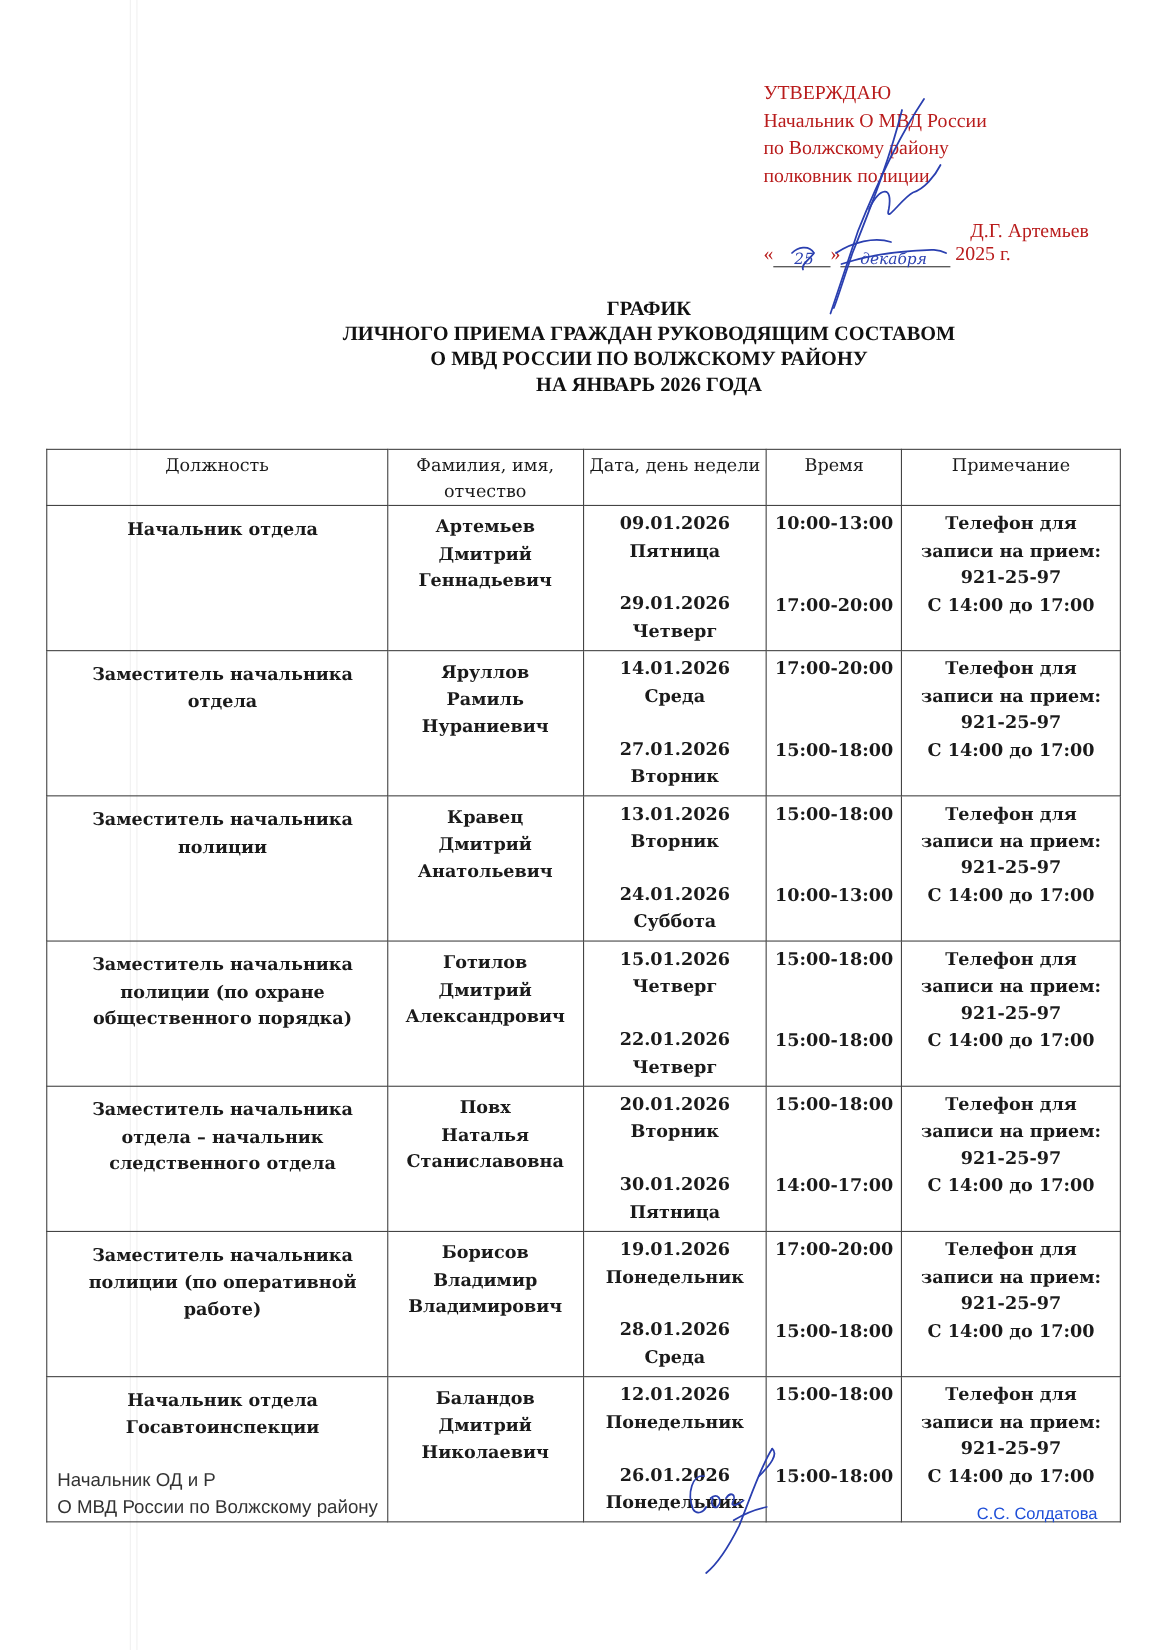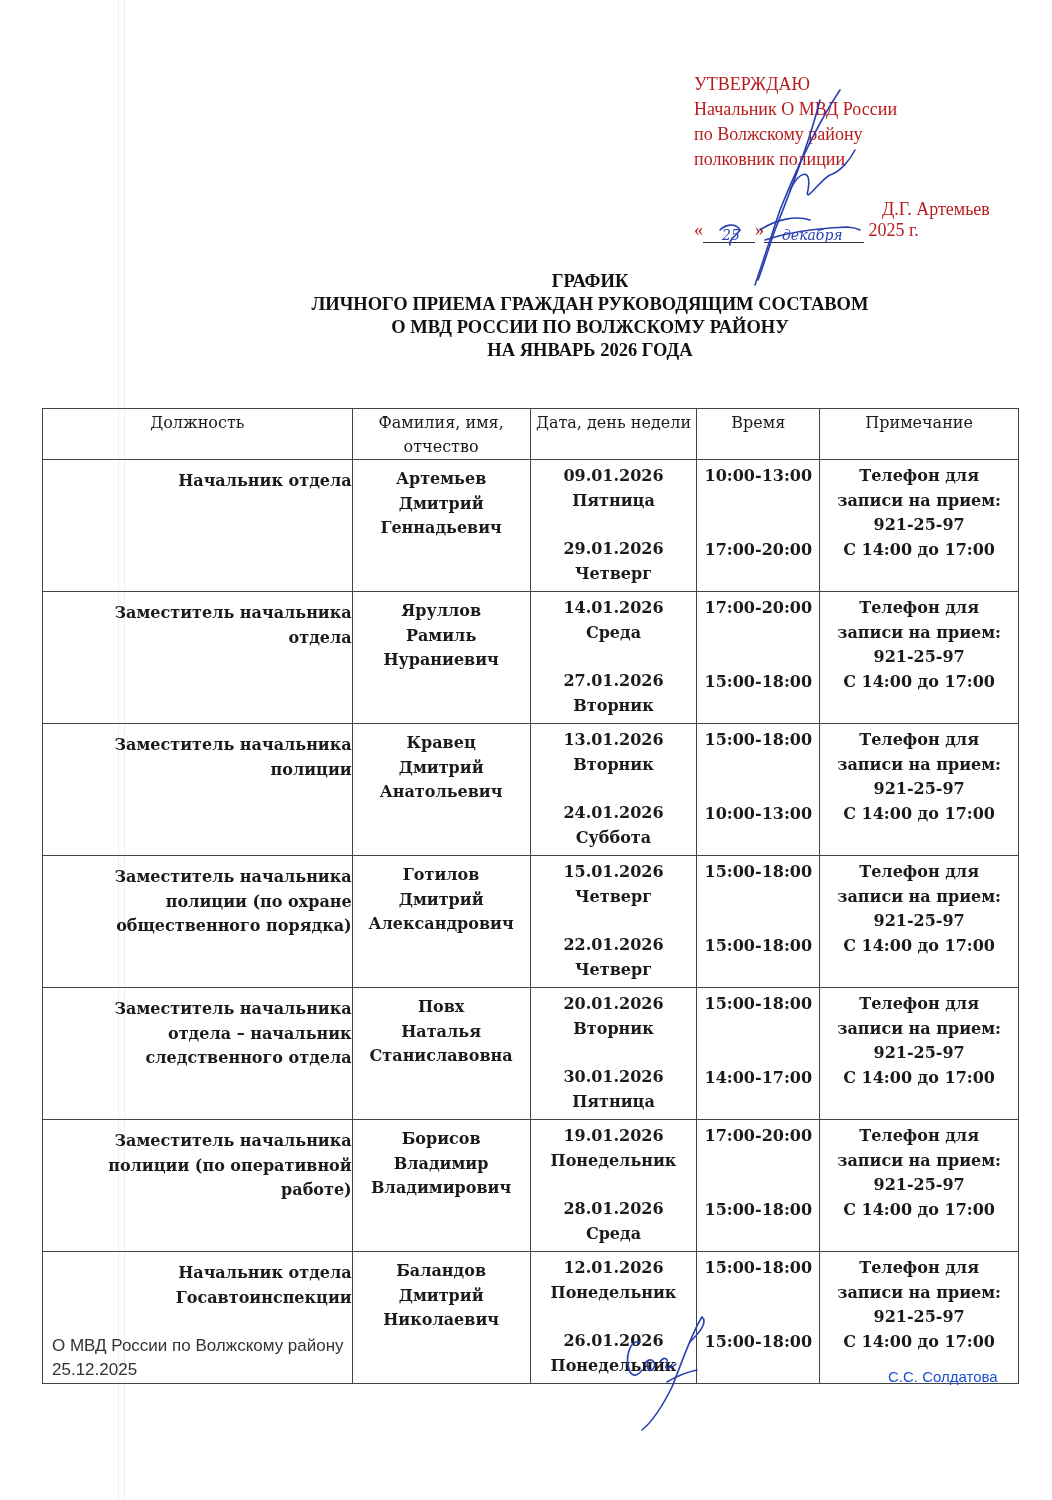--- a/index.html
+++ b/index.html
@@ -20,21 +20,21 @@
       position: absolute; left: 0; width: 1180px; top: 270px; text-align: center;
       font-family: "Liberation Serif", serif; font-weight: bold; font-size: 18.5px; line-height: 23px; color: #111;
     }
     table.sched {
       position: absolute; left: 42px; top: 364px; width: 977px; border-collapse: collapse;
       font-family: "DejaVu Serif", serif; font-size: 16px; margin-top: 44px;
     }
     table.sched td, table.sched th { border: 1.3px solid #444; vertical-align: top; padding: 0; }
     table.sched th { font-weight: normal; font-size: 16px; line-height: 24px; height: 47px; text-align: center; padding-top: 2px; }
     table.sched td { height: 122px; font-weight: bold; line-height: 24.5px; }
-    td.pos { padding: 9px 0 0 10px !important; text-align: right; }
+    td.pos { padding: 9px 0 0 10px !important; text-align: center; }
     td.name { text-align: center; padding-top: 7px !important; }
     td.date, td.time { text-align: center; padding-top: 4px !important; }
     td.note { text-align: center; padding-top: 4px !important; }
     .slot2 { margin-top: 24px; }
     .footer {
       position: absolute; left: 52px; top: 1334px; font-family: "Liberation Sans", sans-serif;
       font-size: 17px; line-height: 24px; color: #333;
     }
     .footer-name {
       position: absolute; left: 888px; top: 1368px; font-family: "Liberation Sans", sans-serif;
@@ -289,22 +289,22 @@
           <div>Телефон для</div>
           <div>записи на прием:</div>
           <div>921-25-97</div>
           <div>С 14:00 до 17:00</div>
         </td>
       </tr>
     </tbody>
 </table>
 
 <div class="footer">
+  <div>Начальник ОД и Р</div>
   <div>О МВД России по Волжскому району</div>
-  <div>25.12.2025</div>
 </div>
 
 <svg class="sig2" viewBox="0 0 100 120">
   <g fill="none" stroke="#2a3fb0" stroke-width="1.6" stroke-linecap="round">
     <path d="M28 30 C18 28, 12 45, 18 60 C22 66, 28 62, 30 58"></path>
     <path d="M34 50 C40 44, 46 52, 40 58 C36 60, 34 54, 36 50"></path>
     <path d="M48 50 C52 44, 58 46, 54 54 C52 58, 60 56, 64 52"></path>
     <path d="M90 5 C80 20, 70 50, 60 75 C50 95, 40 110, 30 118"></path>
     <path d="M90 5 C96 10, 88 20, 78 30"></path>
     <path d="M55 70 C65 64, 75 60, 85 58"></path>

